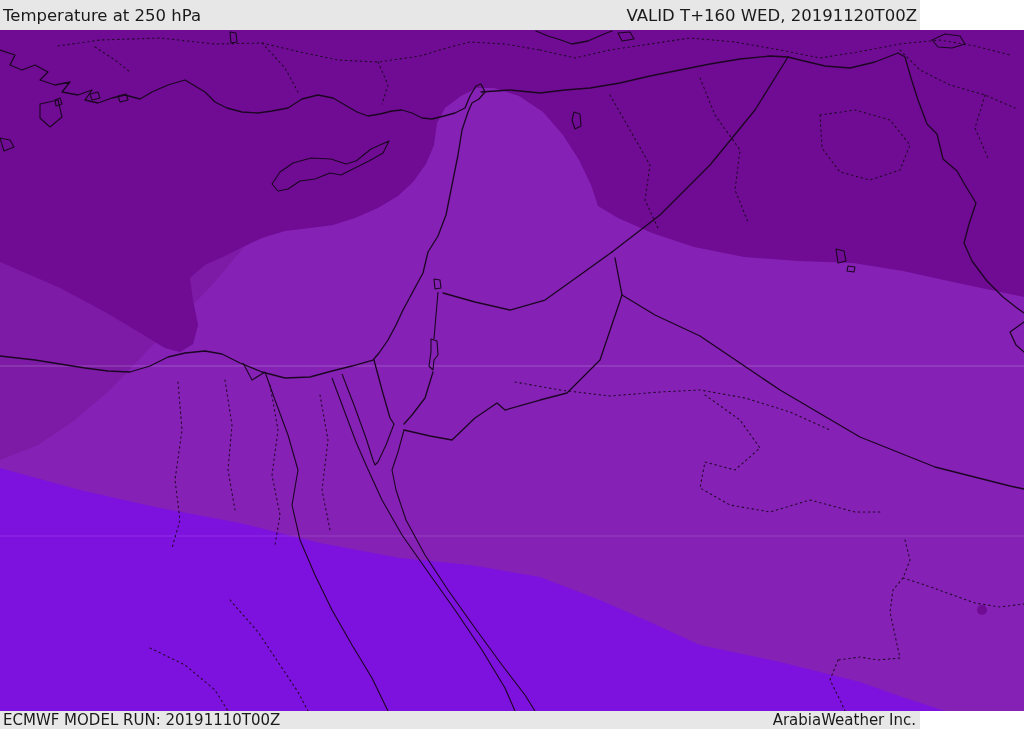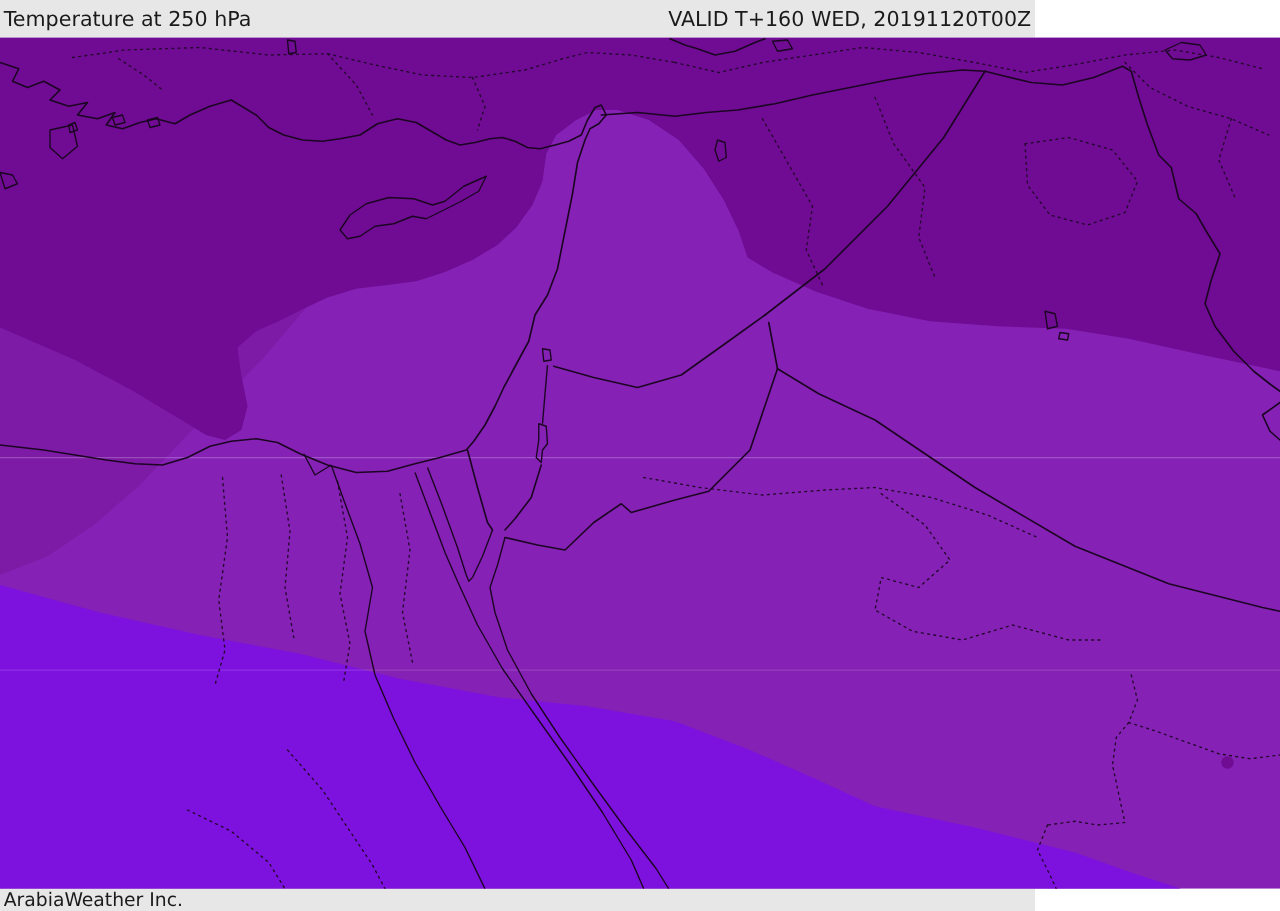--- a/index.html
+++ b/index.html
@@ -1,17 +1,17 @@
 <!DOCTYPE html>
 <html><head>
 <meta charset="utf-8">
 <style>
   html,body{margin:0;padding:0;background:#ffffff;}
   body{width:1024px;height:729px;overflow:hidden;font-family:"DejaVu Sans","Liberation Sans",sans-serif;}
-  .bar{width:828px;background:#e7e7e7;color:#1a1a1a;display:flex;justify-content:space-between;align-items:center;box-sizing:border-box;}
+  .bar{width:920px;background:#e7e7e7;color:#1a1a1a;display:flex;justify-content:space-between;align-items:center;box-sizing:border-box;}
   .bar.top{height:30px;padding:0 3px 0 3px;}
   .bar.bottom{height:18px;padding:0 4px 0 3px;}
   .bar.top .txt{font-size:16.5px;letter-spacing:0px;}
   .bar.bottom .txt{font-size:15px;}
   #map-wrap{width:1024px;height:681px;position:relative;line-height:0;}
   svg{display:block;}
   .solid{fill:none;stroke:#1c0522;stroke-width:1.3;stroke-linejoin:round;stroke-linecap:round;}
   .thin{fill:none;stroke:#1c0522;stroke-width:1.1;stroke-linejoin:round;}
   .dotted{fill:none;stroke:#25082e;stroke-width:1.1;stroke-dasharray:1.5 3.5;stroke-linecap:round;}
   .grid{stroke:rgba(255,255,255,0.22);stroke-width:1;}
@@ -119,14 +119,15 @@
     <path class="thin" d="M618,33 630,32 634,39 622,41 Z"></path>
     <path class="thin" d="M836,249 844,251 846,261 838,263 Z"></path>
     <path class="thin" d="M848,266 855,267 854,272 847,271 Z"></path>
     <path class="thin" d="M434,279 440,280 441,288 435,289 Z"></path>
     <path class="thin" d="M431,339 437,341 438,355 434,360 433,370 429,366 431,352 Z"></path>
   </g>
 </svg>
 </div>
 
 <div class="bar bottom">
+  <span class="txt">ECMWF MODEL RUN: 20191110T00Z</span>
   <span class="txt">ArabiaWeather Inc.</span>
 </div>
 
 </body></html>

